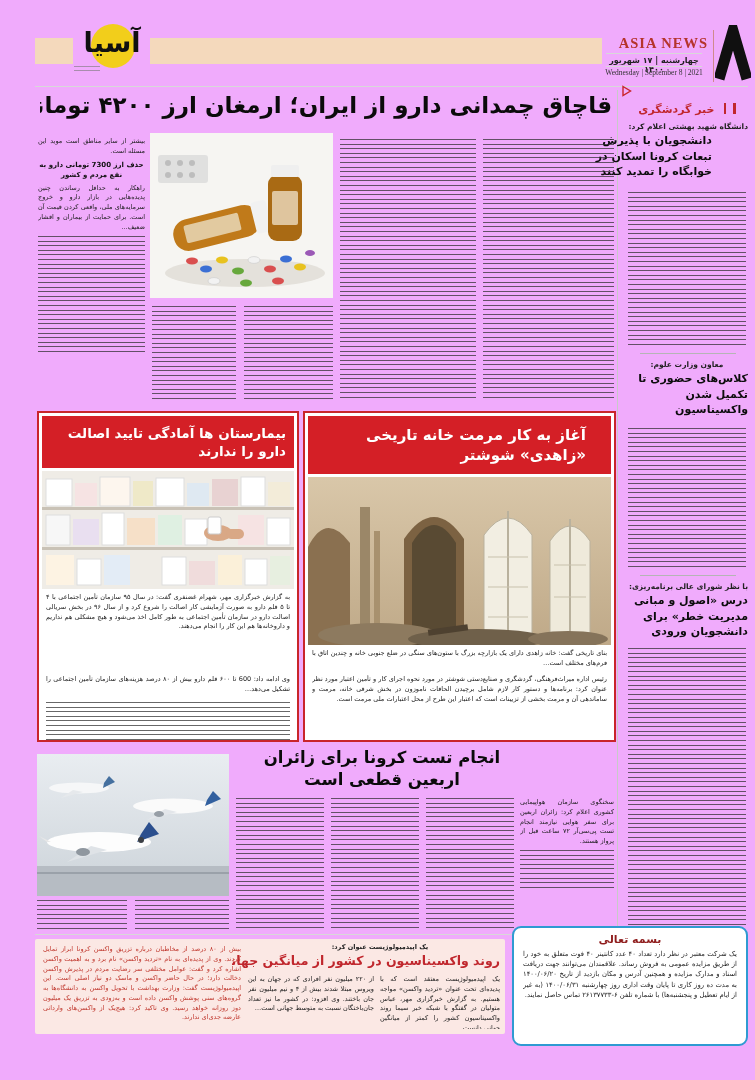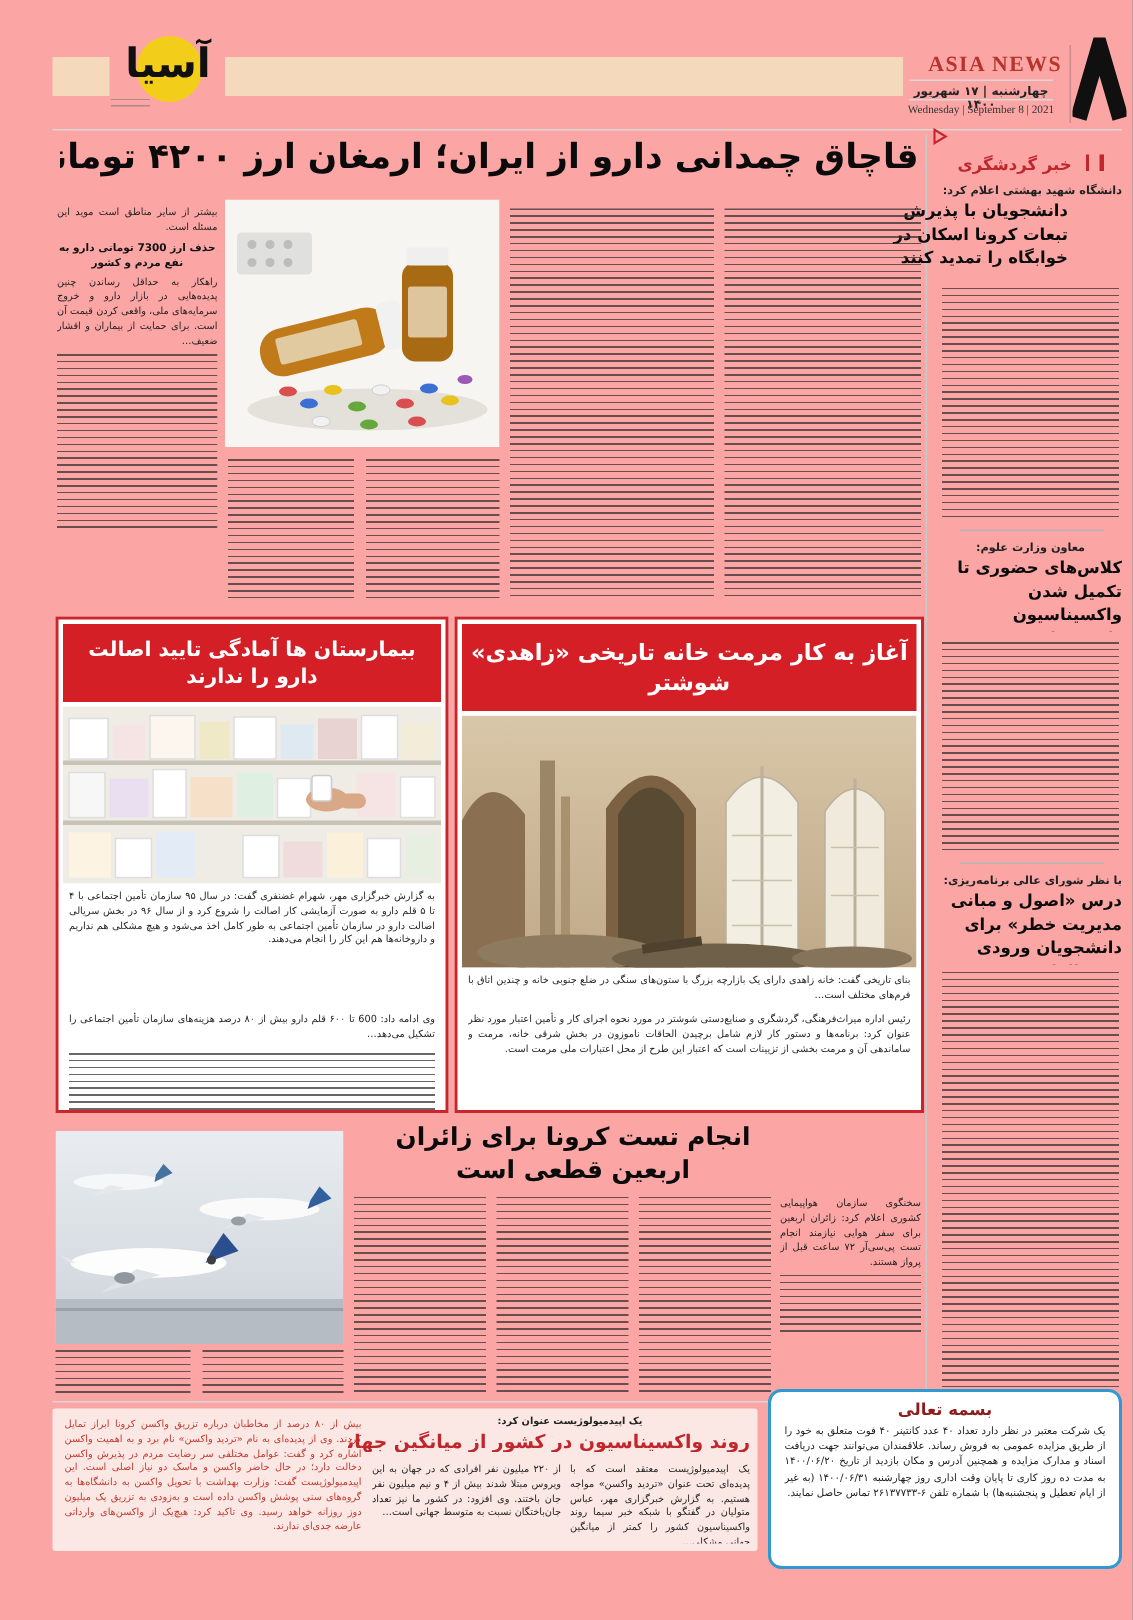--- a/index.html
+++ b/index.html
@@ -1,31 +1,31 @@
 <!DOCTYPE html>
 <html lang="fa"><head>
 <meta charset="utf-8">
 <style>
   *{margin:0;padding:0;box-sizing:border-box}
   html,body{background:#9a9a9a}
-  .page{position:relative;width:755px;height:1080px;background:#fca5a5;margin:0 auto;
+  .page{position:relative;width:755px;height:1080px;background:#f0abfc;margin:0 auto;
         font-family:"DejaVu Sans",sans-serif;overflow:hidden;direction:rtl;color:#1a1a1a}
   .abs{position:absolute}
   .ltr{direction:ltr}
   
   .greek{background-image:repeating-linear-gradient(180deg,rgba(45,45,45,.72) 0 1px,transparent 1px 4.6px)}
   .greek-lite{background-image:repeating-linear-gradient(180deg,rgba(120,120,120,.6) 0 1px,transparent 1px 4.2px)}
   .micro{font-size:6.5px;line-height:1.5;text-align:justify;color:#1c1c1c;overflow:hidden}
   .micro-red{color:#c0382e}
   .kicker{font-size:7.5px;font-weight:bold;color:#222;overflow:hidden;white-space:nowrap}
   .sb-title{font-size:11px;font-weight:bold;line-height:1.42;color:#0c0c0c;text-align:right;overflow:hidden}
   .headline-xl{font-size:23px;font-weight:bold;color:#0b0b0b;text-align:center;white-space:nowrap;overflow:hidden}
   .headline-md{font-size:16.5px;font-weight:bold;color:#0b0b0b;text-align:center;line-height:1.35;overflow:hidden}
   .subhead{font-size:7px;font-weight:bold;text-align:center;line-height:1.5;color:#111;margin:3px 0}
-  .banner{background:#d41f26;color:#fff;font-weight:bold;text-align:center;
+  .banner{background:#d41f26;color:#fff;font-weight:bold;text-align:right;
           display:flex;align-items:center;justify-content:center;line-height:1.35}
   .redbox{border:2px solid #c9252b;background:#fff}
   .peach{background:#f4d9bc}
   .hrule{background:#d8d8d8}
   .vrule{background:#c9c9c9}
   .divline{background:#b5b5b5}
   .serif{font-family:"Liberation Serif",serif}
   .pinkbox{background:#fbe8e4;border-radius:2px}
   .bluebox{border:2px solid #2f9ad2;border-radius:9px;background:#fff}
   svg{display:block}
@@ -185,21 +185,21 @@
       </svg>
     </div>
     <div style="padding:4px 4px 0 4px">
       <div class="micro" style="height:82px">به گزارش خبرگزاری مهر، شهرام غضنفری گفت: در سال ۹۵ سازمان تأمین اجتماعی با ۴ تا ۵ قلم دارو به صورت آزمایشی کار اصالت را شروع کرد و از سال ۹۶ در بخش سریالی اصالت دارو در سازمان تأمین اجتماعی به طور کامل اخذ می‌شود و هیچ مشکلی هم نداریم و داروخانه‌ها هم این کار را انجام می‌دهند.</div>
       <div class="micro" style="height:24px">وی ادامه داد: 600 تا ۶۰۰ قلم دارو بیش از ۸۰ درصد هزینه‌های سازمان تأمین اجتماعی را تشکیل می‌دهد…</div>
       <div class="greek" style="height:38px;margin-top:3px"></div>
     </div>
   </div>
 
   <div class="abs redbox" style="left:303px;top:411px;width:313px;height:331px;padding:3px">
-    <div class="banner" style="height:58px;font-size:15px;padding:0 2px">آغاز به کار مرمت خانه تاریخی «زاهدی» شوشتر</div>
+    <div class="banner" style="height:58px;font-size:15px;padding:0 25px">آغاز به کار مرمت خانه تاریخی «زاهدی» شوشتر</div>
     <div style="margin-top:3px">
       <svg width="303" height="168" viewBox="0 0 303 168">
         <defs>
           <linearGradient id="wall" x1="0" y1="0" x2="0" y2="1">
             <stop offset="0" stop-color="#d9c7a9"></stop>
               <stop offset="1" stop-color="#bfa988"></stop>
           </linearGradient>
         </defs>
         <rect width="303" height="168" fill="url(#wall)"></rect>
         <path d="M96 168 V62 Q126 18 156 62 V168 Z" fill="#7c6242"></path>
@@ -275,21 +275,21 @@
   </div>
   <div class="abs greek" style="left:426px;top:798px;width:88px;height:132px"></div>
   <div class="abs greek" style="left:331px;top:798px;width:88px;height:132px"></div>
   <div class="abs greek" style="left:236px;top:798px;width:88px;height:132px"></div>
 
   <div class="abs hrule" style="left:35px;top:934px;width:580px;height:1px"></div>
 
   <div class="abs pinkbox" style="left:35px;top:939px;width:470px;height:95px">
     <div class="abs kicker" style="left:225px;top:4px;width:240px;text-align:center;font-size:6.5px">یک اپیدمیولوژیست عنوان کرد:</div>
     <div class="abs" style="left:197px;top:14px;width:268px;font-size:12.5px;font-weight:bold;color:#c0272d;text-align:center;white-space:nowrap;overflow:hidden">روند واکسیناسیون در کشور از میانگین جهانی کمتر است</div>
-    <div class="abs micro" style="left:345px;top:36px;width:120px;height:54px">یک اپیدمیولوژیست معتقد است که با پدیده‌ای تحت عنوان «تردید واکسن» مواجه هستیم. به گزارش خبرگزاری مهر، عباس متولیان در گفتگو با شبکه خبر سیما روند واکسیناسیون کشور را کمتر از میانگین جهانی مشکلی…</div>
+    <div class="abs micro" style="left:345px;top:36px;width:120px;height:54px">یک اپیدمیولوژیست معتقد است که با پدیده‌ای تحت عنوان «تردید واکسن» مواجه هستیم. به گزارش خبرگزاری مهر، عباس متولیان در گفتگو با شبکه خبر سیما روند واکسیناسیون کشور را کمتر از میانگین جهانی دانست…</div>
     <div class="abs micro" style="left:213px;top:36px;width:126px;height:54px">از ۲۲۰ میلیون نفر افرادی که در جهان به این ویروس مبتلا شدند بیش از ۴ و نیم میلیون نفر جان باختند. وی افزود: در کشور ما نیز تعداد جان‌باختگان نسبت به متوسط جهانی است…</div>
     <div class="abs micro micro-red" style="left:8px;top:6px;width:198px;height:84px">بیش از ۸۰ درصد از مخاطبان درباره تزریق واکسن کرونا ابراز تمایل کردند. وی از پدیده‌ای به نام «تردید واکسن» نام برد و به اهمیت واکسن اشاره کرد و گفت: عوامل مختلفی سر رضایت مردم در پذیرش واکسن دخالت دارد؛ در حال حاضر واکسن و ماسک دو نیاز اصلی است. این اپیدمیولوژیست گفت: وزارت بهداشت با تحویل واکسن به دانشگاه‌ها به گروه‌های سنی پوشش واکسن داده است و به‌زودی به تزریق یک میلیون دوز روزانه خواهد رسید. وی تاکید کرد: هیچ‌یک از واکسن‌های وارداتی عارضه جدی‌ای ندارند.</div>
   </div>
 
   <div class="abs bluebox" style="left:512px;top:926px;width:236px;height:120px;padding:5px 9px">
     <div style="font-size:11px;font-weight:bold;color:#8f1d1d;text-align:center;margin-bottom:3px">بسمه تعالی</div>
     <div class="micro" style="font-size:6.8px;height:88px">یک شرکت معتبر در نظر دارد تعداد ۴۰ عدد کانتینر ۴۰ فوت متعلق به خود را از طریق مزایده عمومی به فروش رساند. علاقمندان می‌توانند جهت دریافت اسناد و مدارک مزایده و همچنین آدرس و مکان بازدید از تاریخ ۱۴۰۰/۰۶/۲۰ به مدت ده روز کاری تا پایان وقت اداری روز چهارشنبه ۱۴۰۰/۰۶/۳۱ (به غیر از ایام تعطیل و پنجشنبه‌ها) با شماره تلفن ۶-۲۶۱۳۷۷۳۳ تماس حاصل نمایند.</div>
   </div>
 
 </div>

